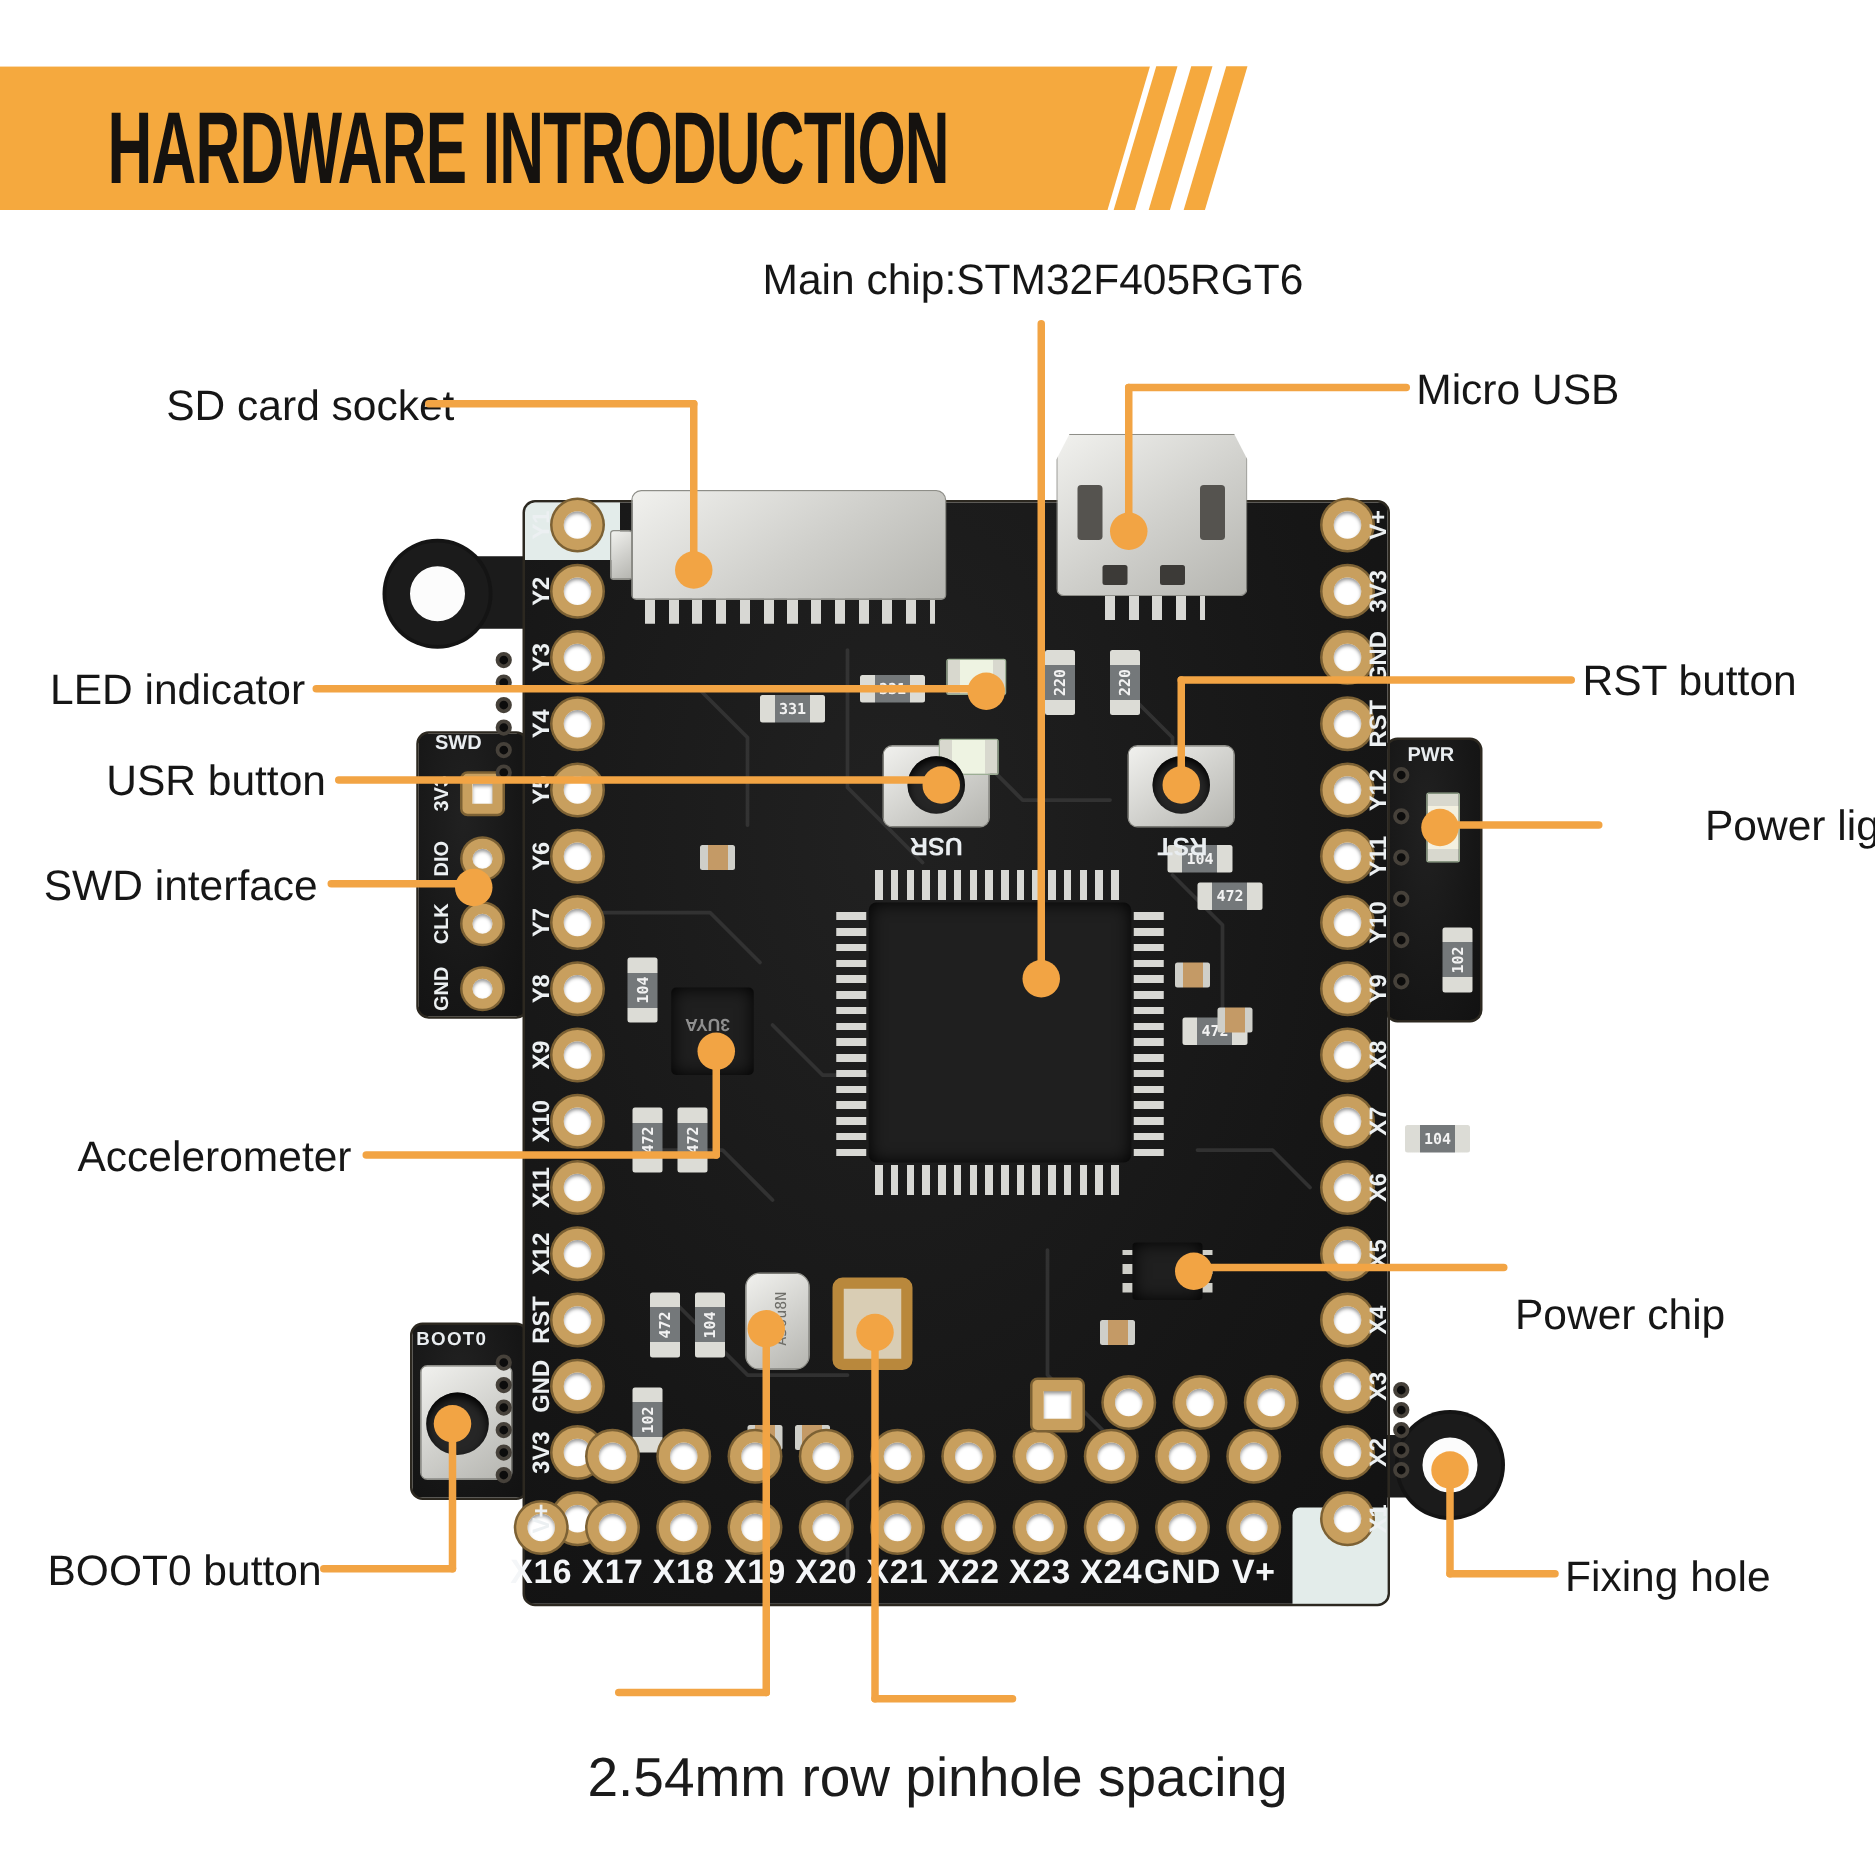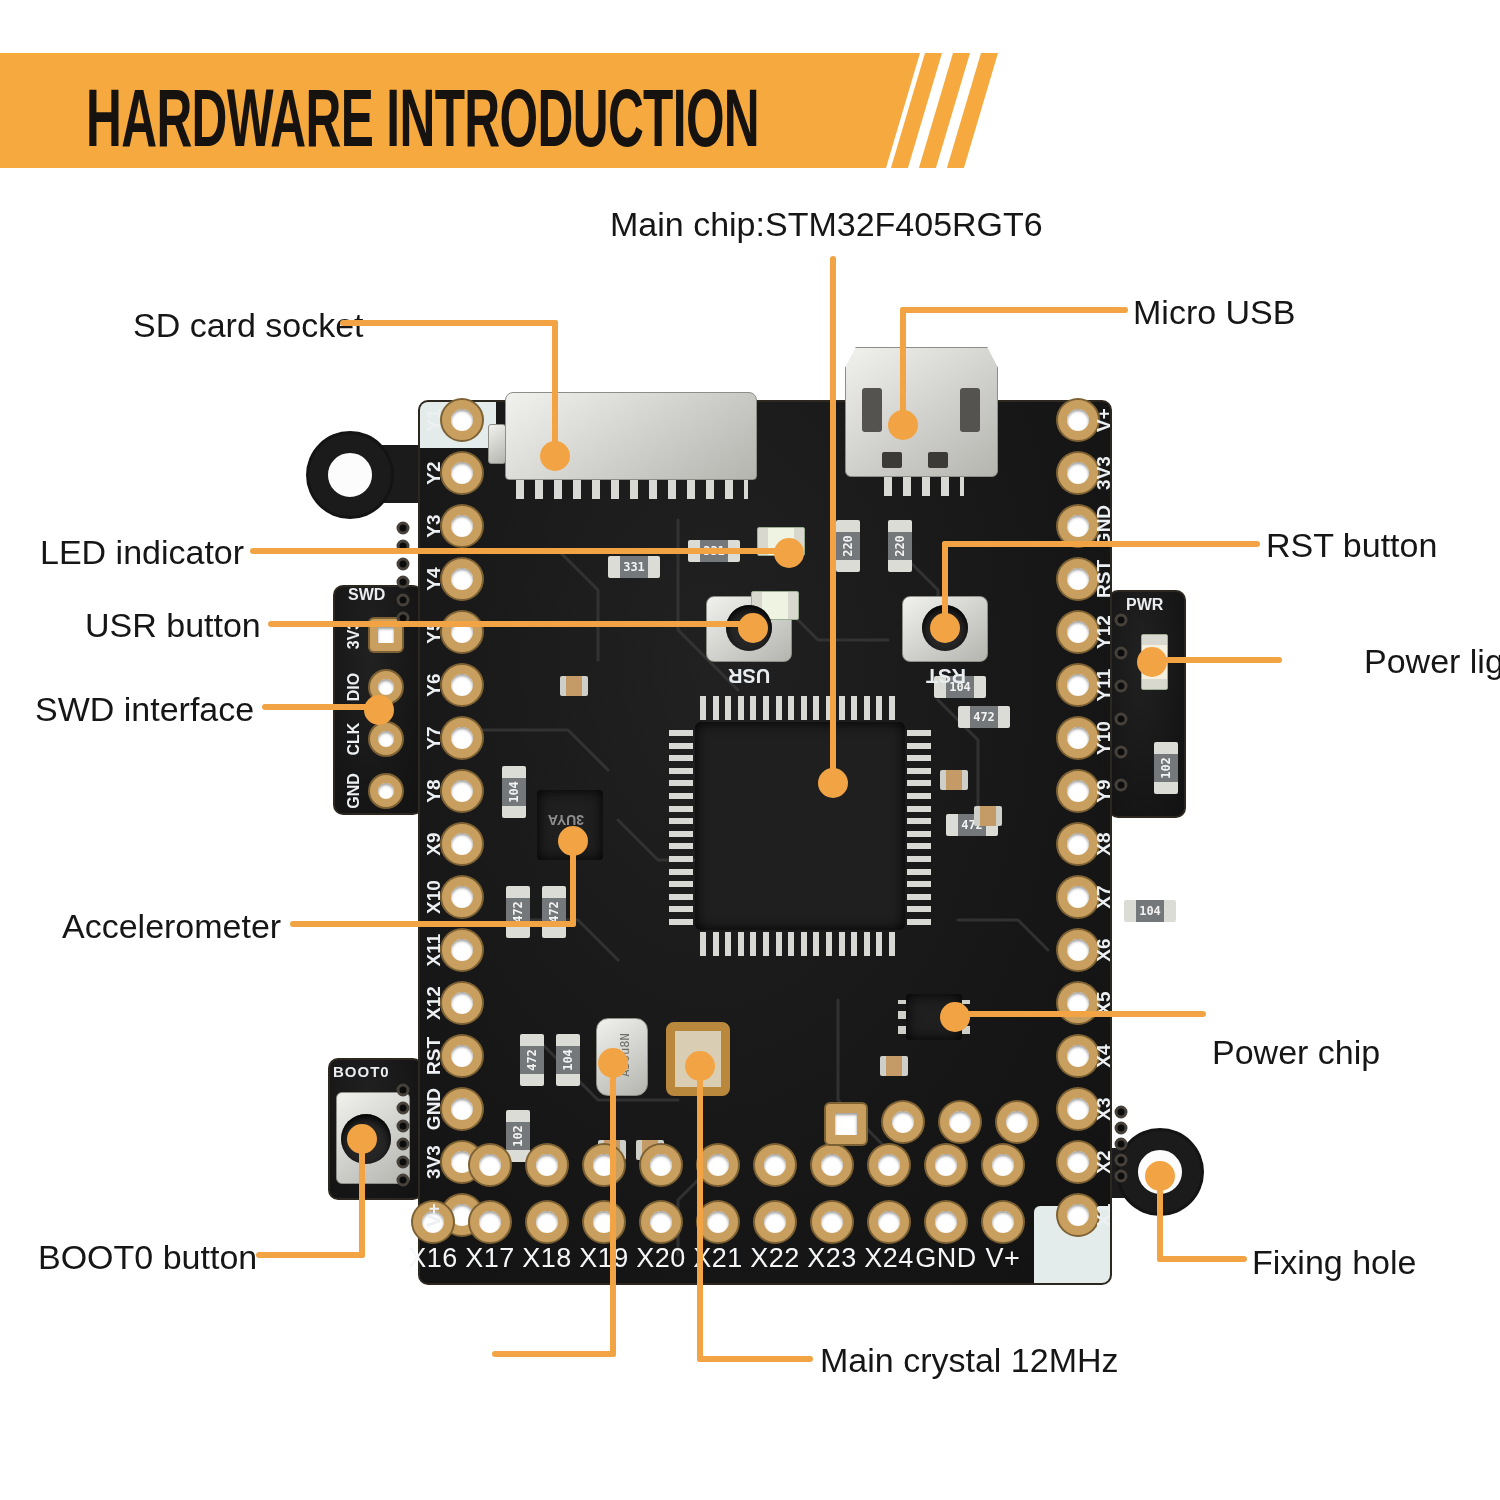--- a/index.html
+++ b/index.html
@@ -33,21 +33,21 @@
   
   .hole{position:absolute;width:22px;height:22px;border-radius:50%;background:#fff;border:9px solid #c89f5e;
         box-shadow:0 0 0 2px #7c6134, inset 0 2px 3px rgba(0,0,0,.4);z-index:20;transform:translate(-50%,-50%);}
   .hole.sm{width:16px;height:16px;border-width:8px;}
   .hole.sq{border-radius:4px;}
   .mdot{position:absolute;width:7px;height:7px;border-radius:50%;background:#0c0c0c;border:3px solid #46413a;
         transform:translate(-50%,-50%);z-index:20;}
   
   .pl{position:absolute;width:58px;height:20px;line-height:20px;text-align:center;font-size:19px;font-weight:bold;
       color:#ecf0f2;transform:translate(-50%,-50%) rotate(-90deg);z-index:21;white-space:nowrap;}
-  .bl{position:absolute;transform:translate(-50%,-50%);font-size:27px;font-weight:normal;color:#f4f6f8;
+  .bl{position:absolute;transform:translate(-50%,-50%);font-size:27px;font-weight:bold;color:#f4f6f8;
       letter-spacing:.5px;z-index:21;white-space:nowrap;}
   .silk{position:absolute;font-weight:bold;color:#e9edf0;z-index:21;white-space:nowrap;}
   
   .metal{background:linear-gradient(145deg,#f1f1ee 0%,#cfcfcb 55%,#b5b5b0 100%);border:1px solid #8e8e88;
          box-sizing:border-box;z-index:15;position:absolute;}
   .btn-ring{position:absolute;border-radius:50%;background:#262626;box-shadow:inset 0 4px 8px #000;z-index:16;}
   .chip{position:absolute;background:#1f1f1f;border-radius:6px;box-shadow:inset 0 0 14px #000;z-index:15;}
   .leads-h{position:absolute;height:24px;z-index:14;
            background:repeating-linear-gradient(90deg,#d8d8d4 0 6px,transparent 6px 12.6px);}
   .leads-v{position:absolute;width:24px;z-index:14;
@@ -210,22 +210,22 @@
   <div class="co" style="left:1133px;top:293px;">Micro USB</div>
   <div class="co" style="left:40px;top:533px;">LED indicator</div>
   <div class="co" style="left:1266px;top:526px;">RST button</div>
   <div class="co" style="left:85px;top:606px;">USR button</div>
   <div class="co" style="left:1364px;top:642px;">Power light</div>
   <div class="co" style="left:35px;top:690px;">SWD interface</div>
   <div class="co" style="left:62px;top:907px;">Accelerometer</div>
   <div class="co" style="left:1212px;top:997px;margin-top:36px;">Power chip</div>
   <div class="co" style="left:38px;top:1238px;">BOOT0 button</div>
   <div class="co" style="left:1252px;top:1243px;">Fixing hole</div>
-  <div class="co" style="left:820px;top:1341px;">Main crystal 12MHz</div>
-
+
+  <div class="footer-caption">2.54mm row pinhole spacing</div>
 <div class="hole" style="left: 462px; top: 420px;"></div>
     <div class="pl" style="left: 434px; top: 420px;">Y1</div>
     <div class="hole" style="left: 462px; top: 473px;"></div>
     <div class="pl" style="left: 434px; top: 473px;">Y2</div>
     <div class="hole" style="left: 462px; top: 526px;"></div>
     <div class="pl" style="left: 434px; top: 526px;">Y3</div>
     <div class="hole" style="left: 462px; top: 579px;"></div>
     <div class="pl" style="left: 434px; top: 579px;">Y4</div>
     <div class="hole" style="left: 462px; top: 632px;"></div>
     <div class="pl" style="left: 434px; top: 632px;">Y5</div>

